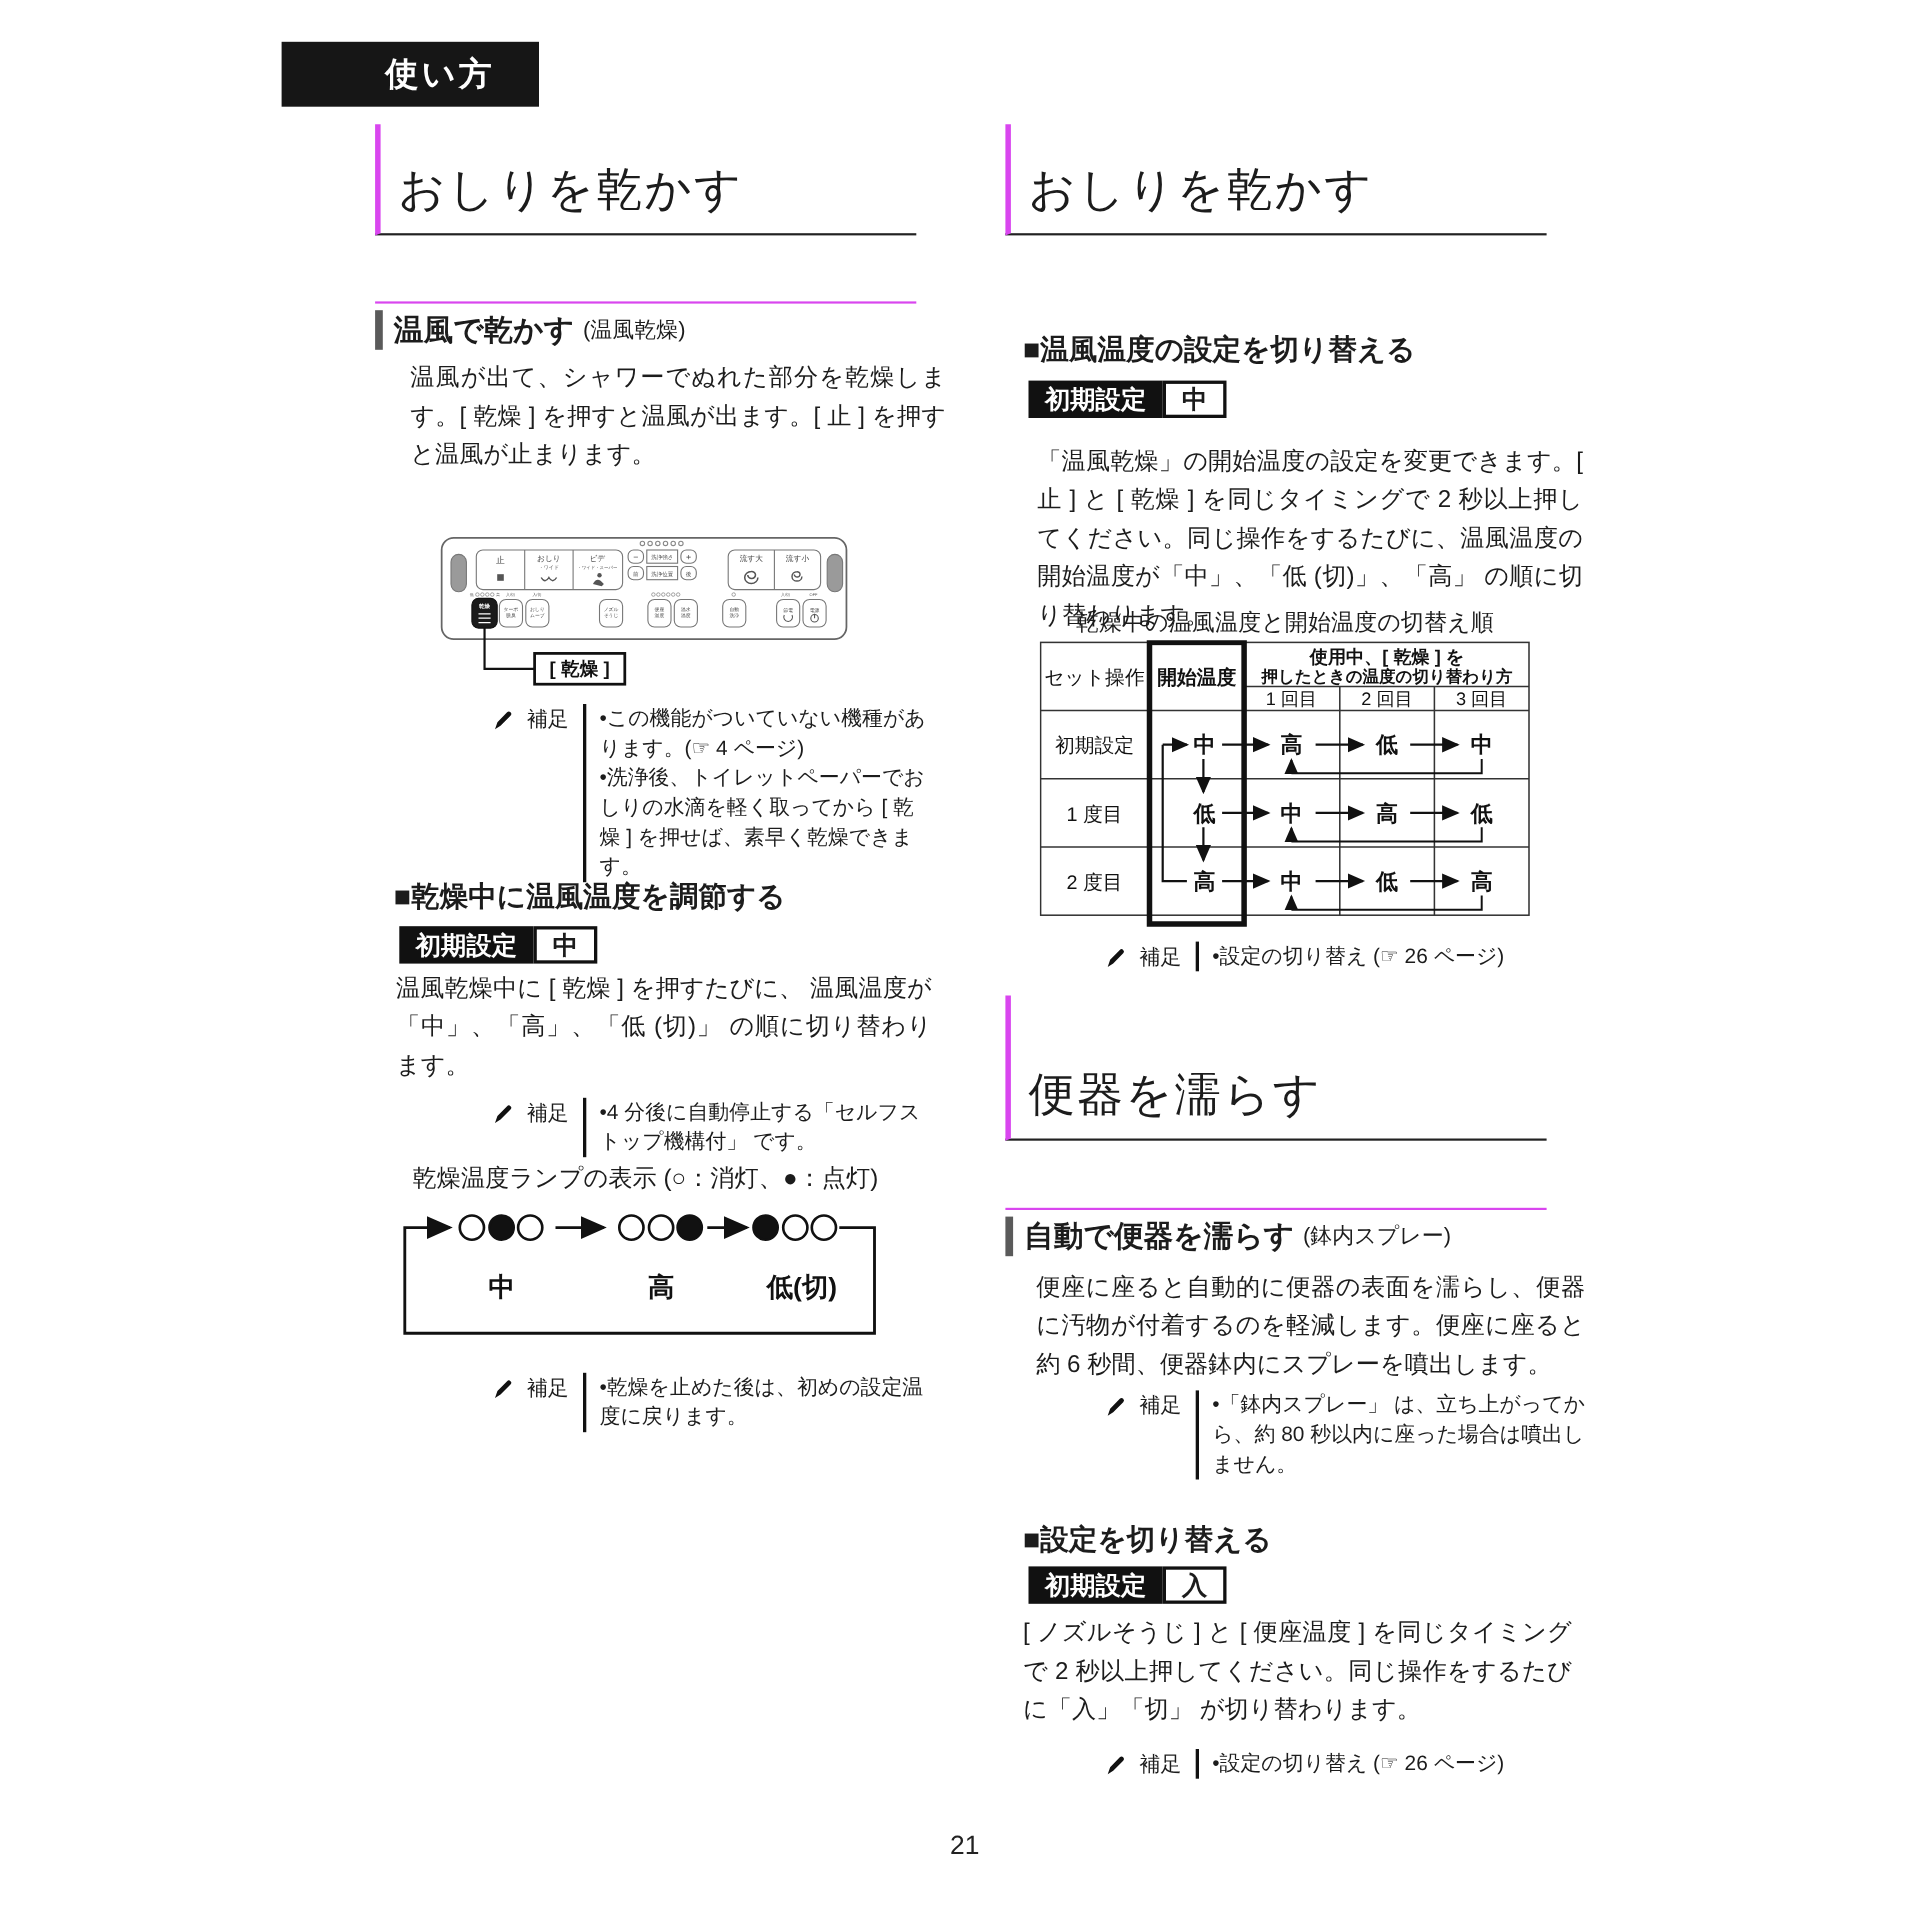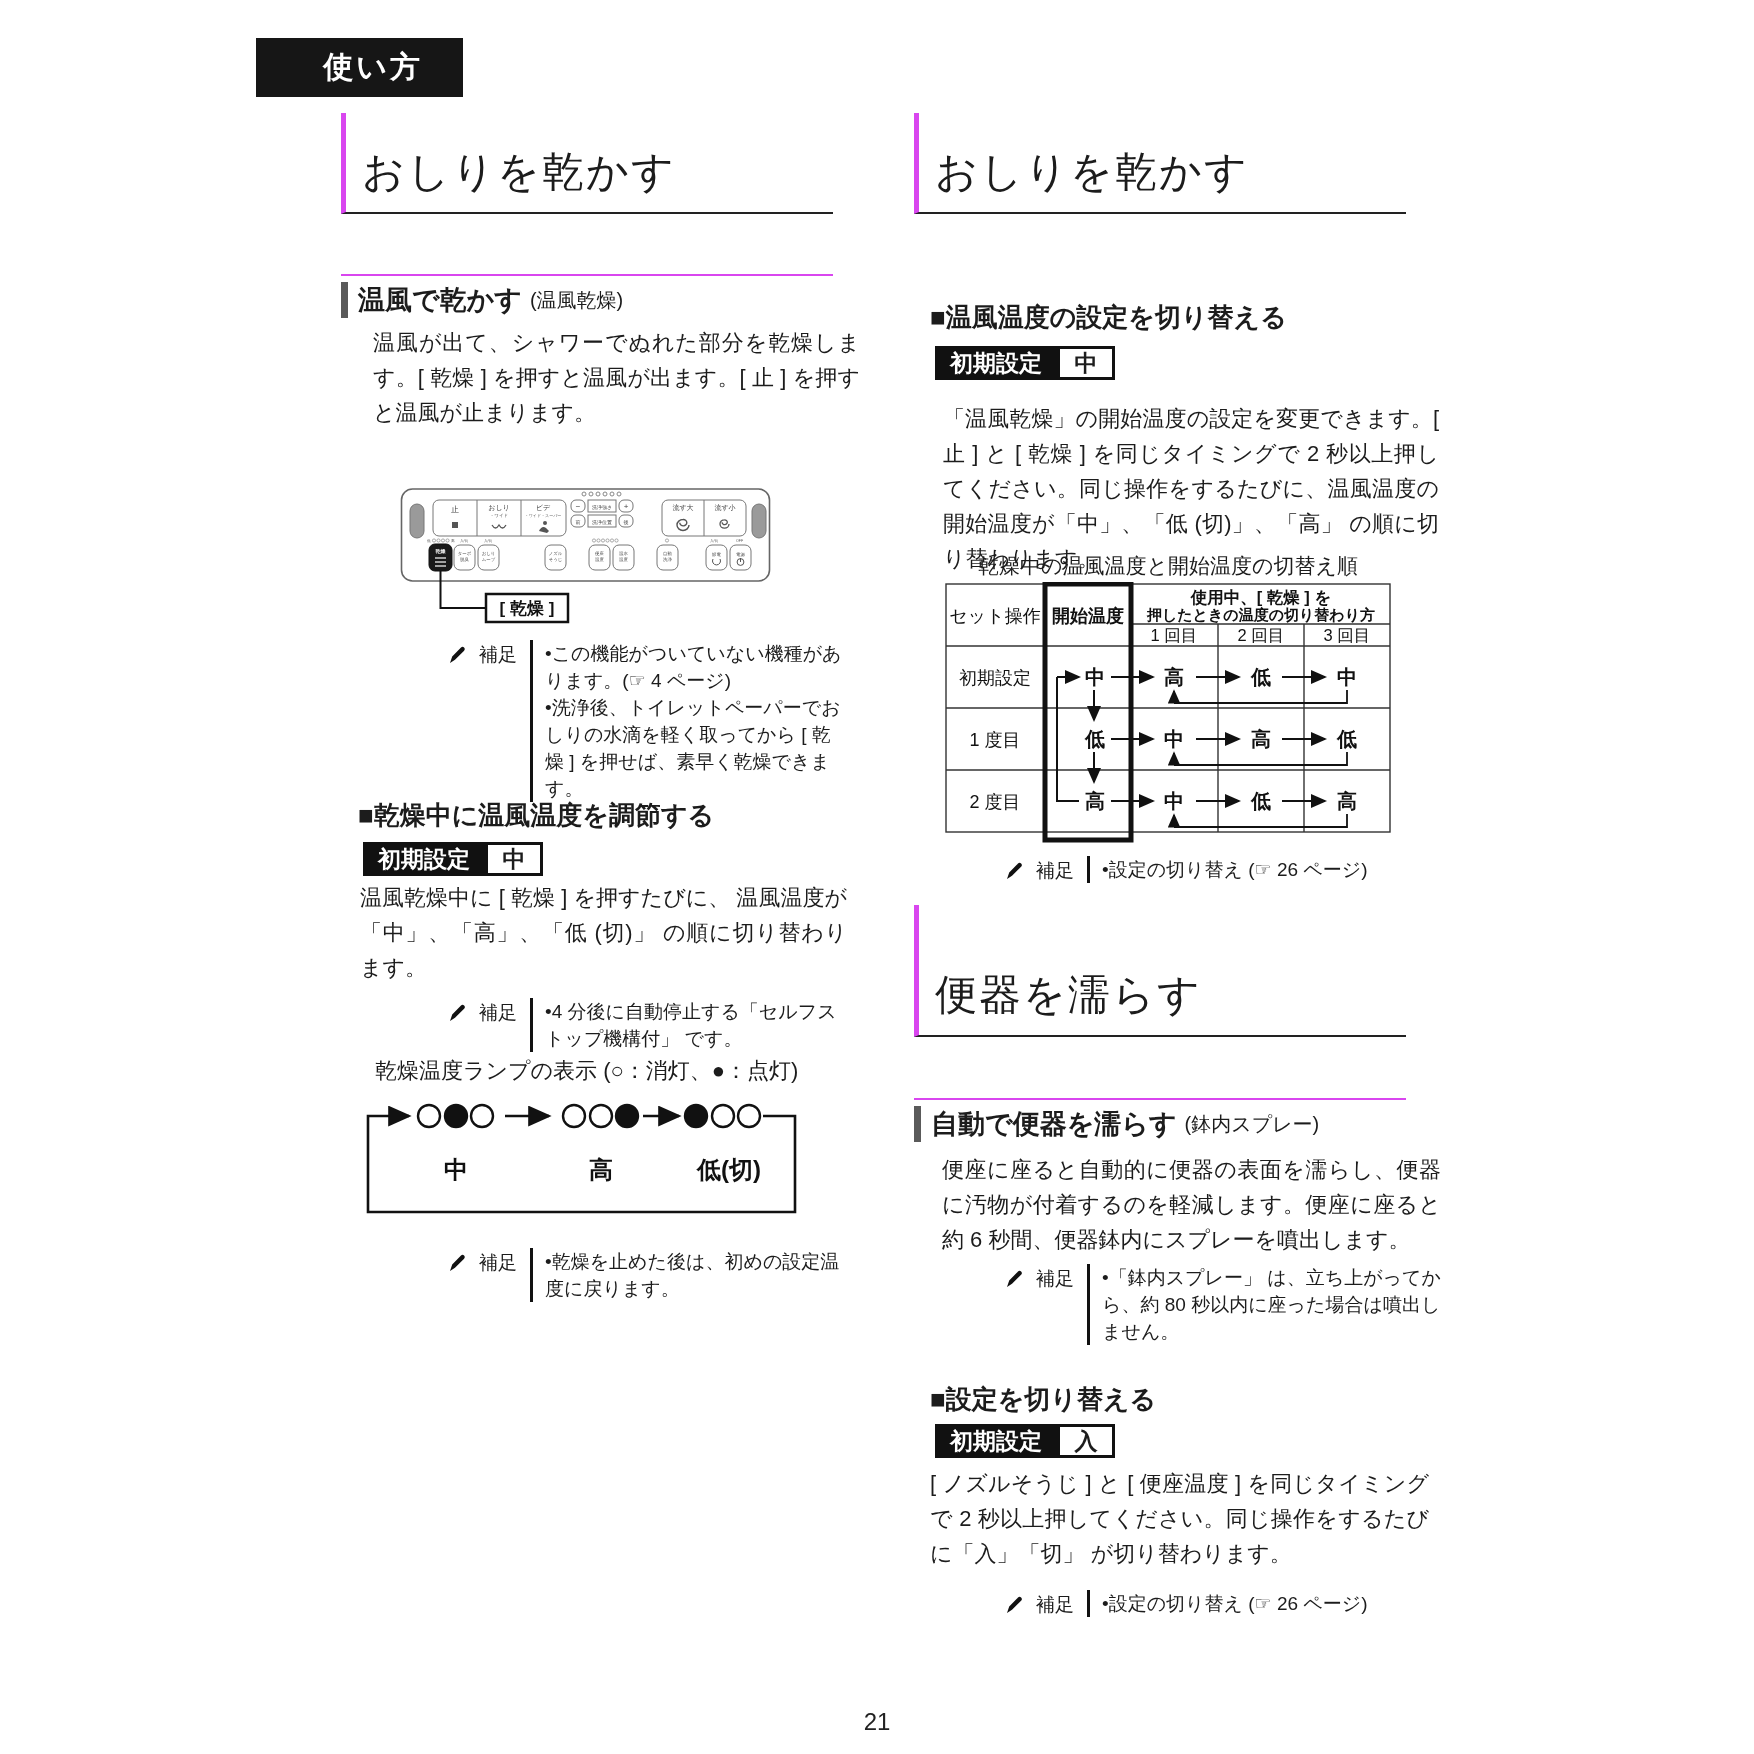--- a/index.html
+++ b/index.html
@@ -1,20 +1,20 @@
 <!DOCTYPE html>
 <html><head>
 <meta charset="utf-8">
 <style>
   html,body{margin:0;padding:0;background:#e8e8e8;}
   .page{position:relative;width:1754px;height:1754px;background:#ffffff;margin:0 auto;
         font-family:"Liberation Sans","DejaVu Sans",sans-serif;color:#1c1c1c;overflow:hidden;}
   .abs{position:absolute;}
   
-  .tag{left:256px;top:38px;width:207px;height:59px;background:#161616;color:#fff;
+  .tag{left:256px;top:38px;width:234px;height:59px;background:#161616;color:#fff;
        font-size:30px;font-weight:bold;display:flex;align-items:center;justify-content:flex-end;
        padding-right:40px;box-sizing:border-box;letter-spacing:3px;}
   
   .h1{width:492px;border-left:5px solid #d946ef;border-bottom:2px solid #222;box-sizing:border-box;
       display:flex;align-items:flex-end;padding:0 0 12px 16px;font-size:42px;letter-spacing:2px;}
   .h1.l{left:341px;top:113px;height:101px;}
   .h1.r{left:914px;top:113px;height:101px;}
   .h1.r2{left:914px;top:905px;height:132px;}
   
   .sechd{width:492px;border-top:2px solid #d946ef;padding-top:6px;display:flex;align-items:flex-start;box-sizing:border-box;}
@@ -28,21 +28,21 @@
   .badge .bk{background:#111;color:#fff;padding:6px 15px 5px;}
   .badge .wt{border:3px solid #111;width:58px;display:flex;align-items:center;justify-content:center;box-sizing:border-box;}
   
   .body{font-size:22px;line-height:35px;text-align:justify;}
   
   .note{display:flex;font-size:19px;line-height:27px;align-items:flex-start;}
   .note .hd{display:flex;align-items:center;gap:11px;flex:none;padding-top:1px;}
   .note .bd{border-left:3px solid #111;margin-left:13px;padding-left:12px;}
   .note .item{padding-left:0;}
   .tbl-caption{width:446px;text-align:center;font-size:21px;}
-  .pagenum{left:0;top:1708px;width:1754px;text-align:center;font-size:24px;color:#222;}
+  .pagenum{left:0;top:1664px;width:1754px;text-align:center;font-size:24px;color:#222;}
   svg text{font-family:"Liberation Sans","DejaVu Sans",sans-serif;}
 </style>
 </head>
 <body>
 
 <div class="page">
 
   <div class="abs tag">使い方</div>
 
   <div class="abs h1 l">おしりを乾かす</div>

